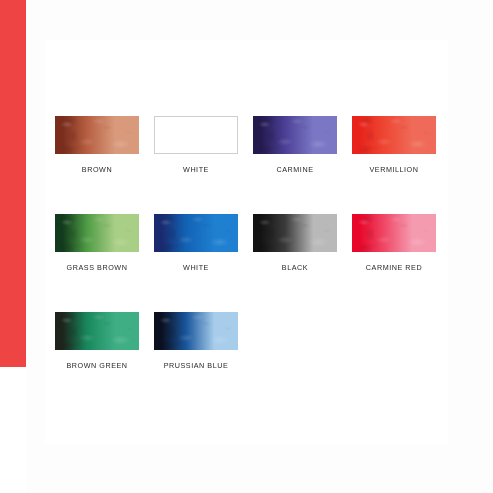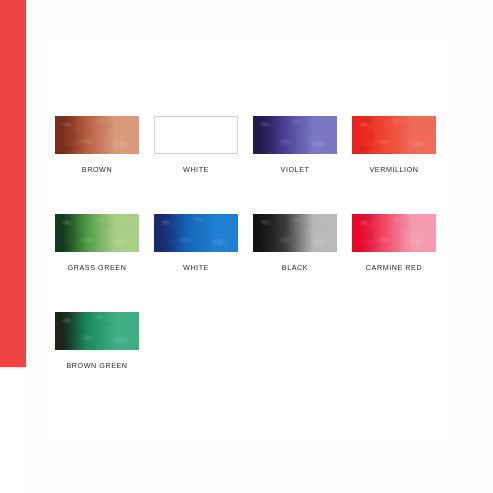--- a/index.html
+++ b/index.html
@@ -127,35 +127,35 @@
         </div>
         <div class="cell">
           <div class="swatch outlined" style="background: linear-gradient(90deg, rgb(255, 255, 255) 0%, rgb(255, 255, 255) 9%, rgb(255, 255, 255) 38%, rgb(255, 255, 255) 72%, rgb(255, 255, 255) 100%);"></div>
           <div class="label">WHITE</div>
         </div>
         <div class="cell">
           <div class="swatch" style="background: linear-gradient(90deg, rgb(36, 26, 78) 0%, rgb(36, 26, 78) 9%, rgb(75, 63, 150) 38%, rgb(123, 119, 196) 72%, rgb(123, 119, 196) 100%);">
             <div class="edge"></div>
             <div class="grain"></div>
           </div>
-          <div class="label">VIOLET</div>
+          <div class="label">CARMINE</div>
         </div>
         <div class="cell">
           <div class="swatch" style="background: linear-gradient(90deg, rgb(232, 35, 28) 0%, rgb(232, 35, 28) 9%, rgb(238, 70, 50) 38%, rgb(239, 106, 88) 72%, rgb(239, 106, 88) 100%);">
             <div class="edge"></div>
             <div class="grain"></div>
           </div>
           <div class="label">VERMILLION</div>
         </div>
         <div class="cell">
           <div class="swatch" style="background: linear-gradient(90deg, rgb(18, 58, 28) 0%, rgb(18, 58, 28) 9%, rgb(79, 156, 69) 38%, rgb(169, 207, 134) 72%, rgb(169, 207, 134) 100%);">
             <div class="edge"></div>
             <div class="grain"></div>
           </div>
-          <div class="label">GRASS GREEN</div>
+          <div class="label">GRASS BROWN</div>
         </div>
         <div class="cell">
           <div class="swatch" style="background: linear-gradient(90deg, rgb(26, 42, 110) 0%, rgb(26, 42, 110) 9%, rgb(18, 98, 180) 38%, rgb(31, 127, 208) 72%, rgb(31, 127, 208) 100%);">
             <div class="edge"></div>
             <div class="grain"></div>
           </div>
           <div class="label">WHITE</div>
         </div>
         <div class="cell">
           <div class="swatch" style="background: linear-gradient(90deg, rgb(19, 19, 19) 0%, rgb(19, 19, 19) 9%, rgb(58, 58, 58) 38%, rgb(185, 185, 185) 72%, rgb(185, 185, 185) 100%);">
@@ -171,16 +171,23 @@
           </div>
           <div class="label">CARMINE RED</div>
         </div>
         <div class="cell">
           <div class="swatch" style="background: linear-gradient(90deg, rgb(29, 36, 28) 0%, rgb(29, 36, 28) 9%, rgb(24, 136, 92) 38%, rgb(63, 174, 133) 72%, rgb(63, 174, 133) 100%);">
             <div class="edge"></div>
             <div class="grain"></div>
           </div>
           <div class="label">BROWN GREEN</div>
         </div>
+        <div class="cell">
+          <div class="swatch" style="background: linear-gradient(90deg, rgb(11, 16, 32) 0%, rgb(11, 16, 32) 9%, rgb(24, 85, 155) 38%, rgb(167, 205, 235) 72%, rgb(167, 205, 235) 100%);">
+            <div class="edge"></div>
+            <div class="grain"></div>
+          </div>
+          <div class="label">PRUSSIAN BLUE</div>
+        </div>
       </div>
   </div>
 
 </div>
 
 </body></html>

